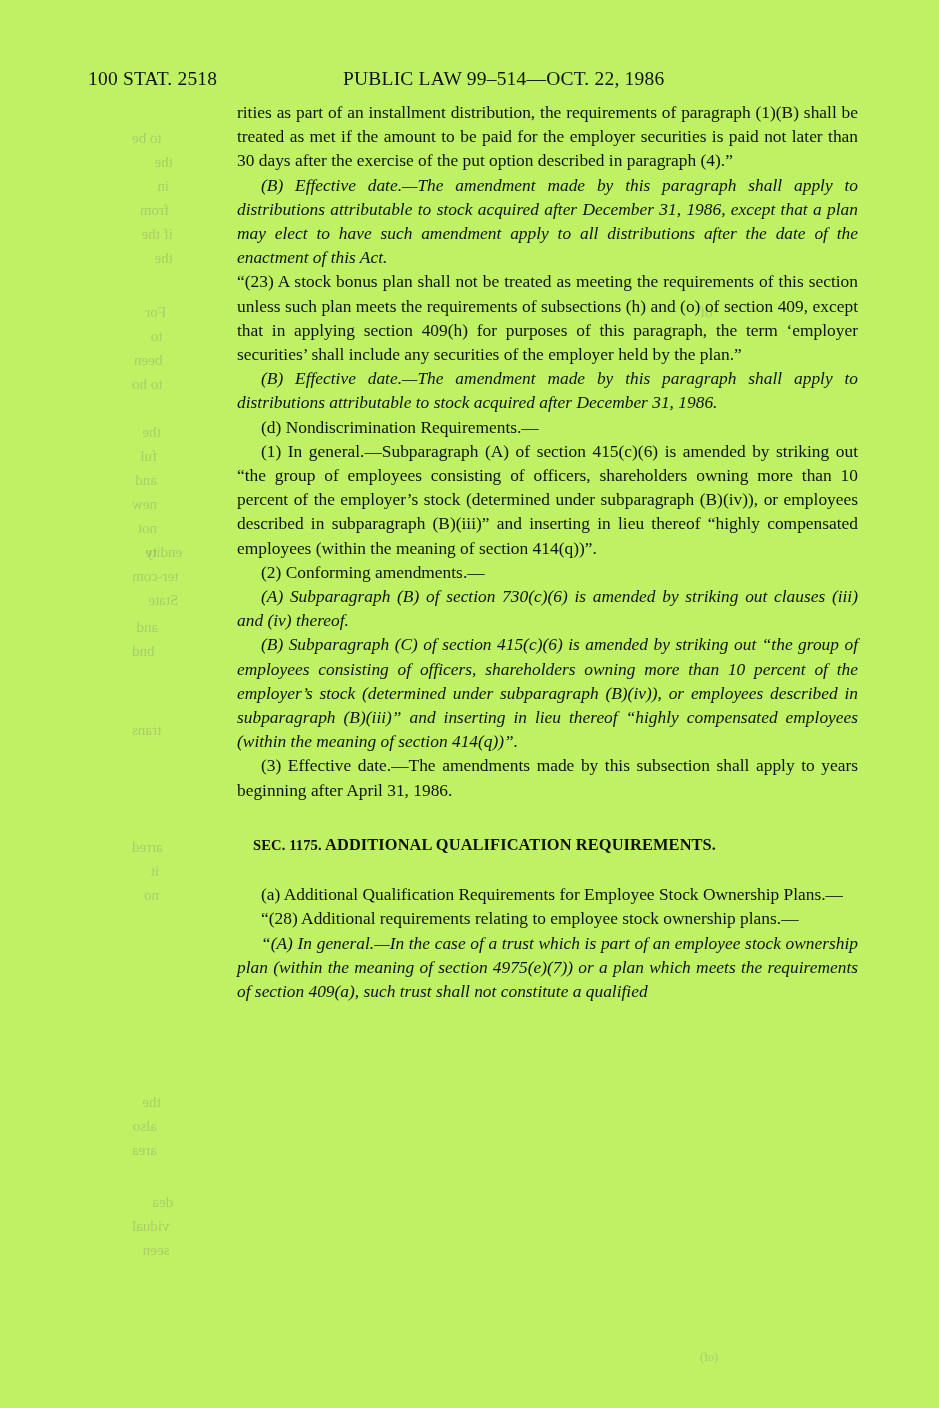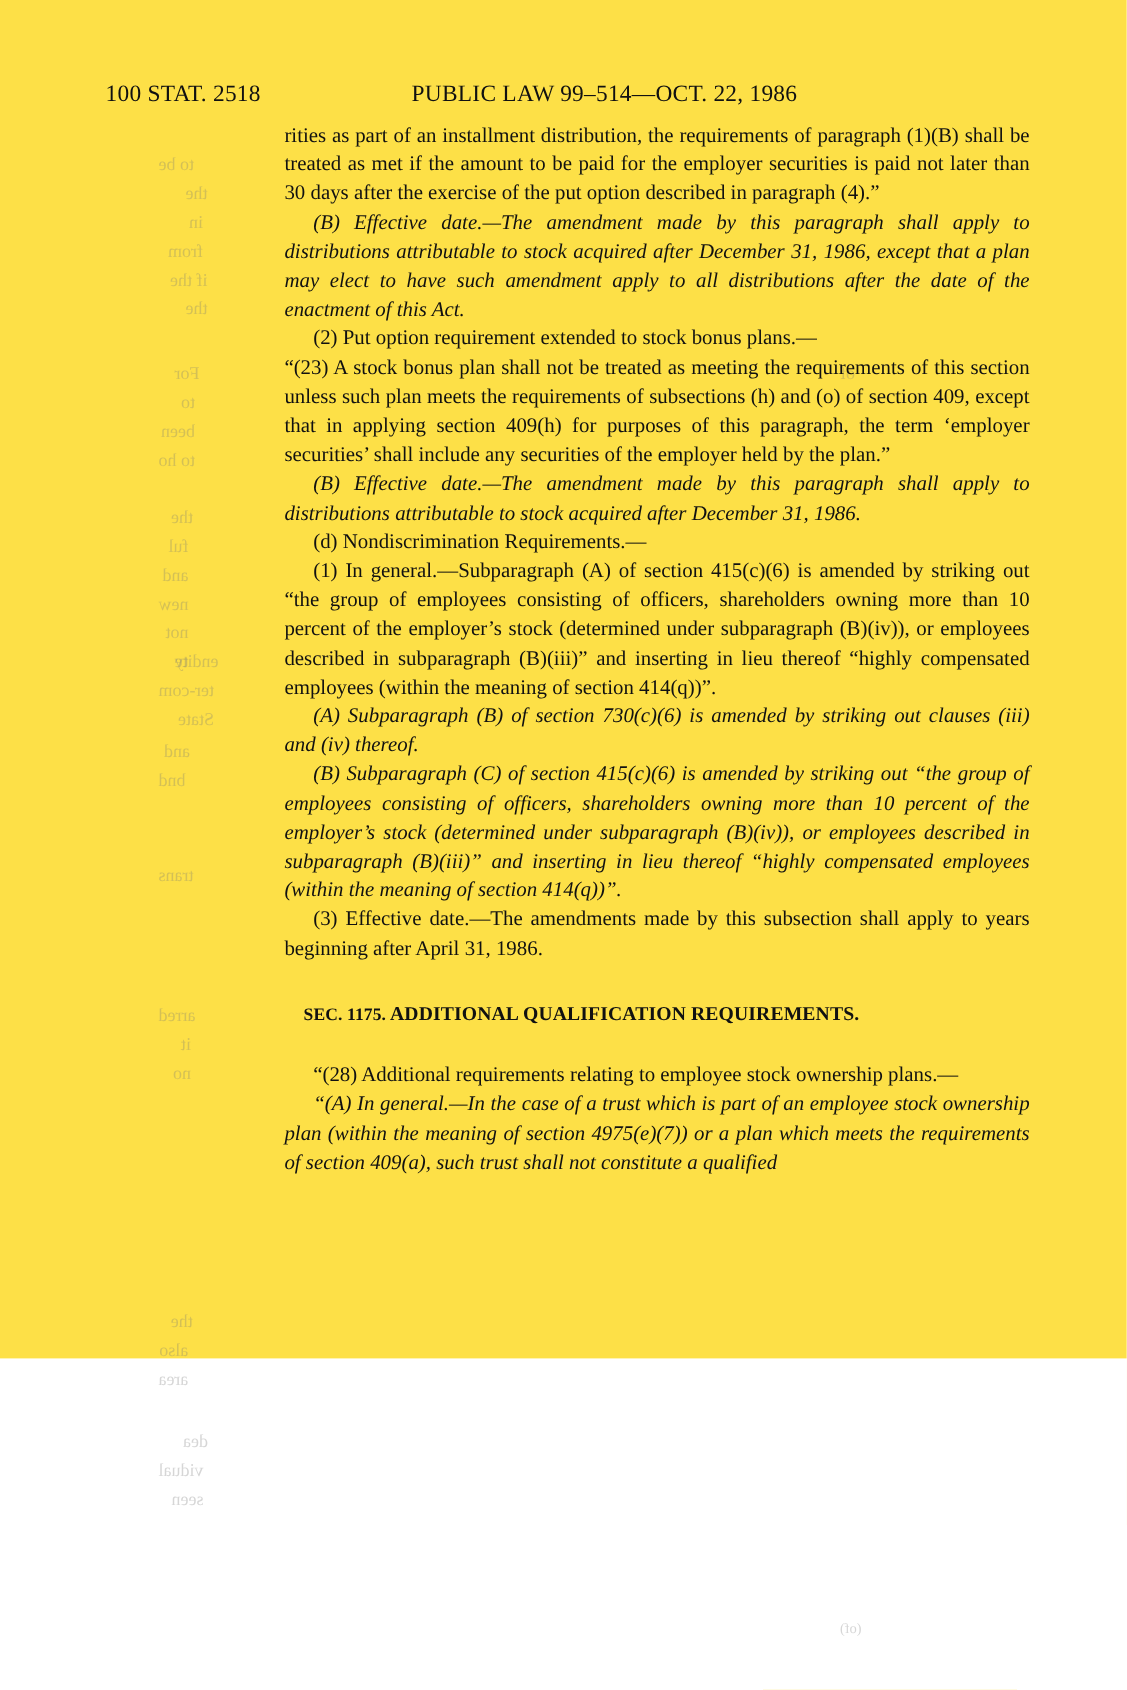--- a/index.html
+++ b/index.html
@@ -12,22 +12,22 @@
     height: 1408px;
     font-family: "Liberation Serif", serif;
     color: #111111;
     position: relative;
     overflow: hidden;
   }
   .page {
     position: absolute;
     left: 0; top: 0;
     width: 939px;
-    height: 1132px;
-    background: #fde047;
+    height: 1408px;
+    background: #bef264;
   }
   
   .running-head {
     position: absolute;
     left: 88px;
     top: 68px;
     width: 770px;
     font-size: 19.5px;
     letter-spacing: 0.2px;
   }
@@ -127,30 +127,31 @@
   <div class="ghost ghost-left" style="top:1190px;">dea
  vidual
  seen</div>
   <div class="ghost ghost-right" style="top:300px;">of</div>
   <div class="ghost ghost-right" style="top:1345px;font-size:12px;">(of)</div>
 
   <div class="column">
 
     <p class="p ind-flush">rities as part of an installment distribution, the requirements of paragraph (1)(B) shall be treated as met if the amount to be paid for the employer securities is paid not later than 30 days after the exercise of the put option described in paragraph (4).”</p>
     <p class="p ind-2">(B) Effective date.—The amendment made by this paragraph shall apply to distributions attributable to stock acquired after December 31, 1986, except that a plan may elect to have such amendment apply to all distributions after the date of the enactment of this Act.</p>
-    <p class="p ind-3">(2) Put option requirement extended to stock bonus plans.—</p>
     <p class="p ind-flush">“(23) A stock bonus plan shall not be treated as meeting the requirements of this section unless such plan meets the requirements of subsections (h) and (o) of section 409, except that in applying section 409(h) for purposes of this paragraph, the term ‘employer securities’ shall include any securities of the employer held by the plan.”</p>
     <p class="p ind-2">(B) Effective date.—The amendment made by this paragraph shall apply to distributions attributable to stock acquired after December 31, 1986.</p>
     <p class="p ind-3">(d) Nondiscrimination Requirements.—</p>
     <p class="p ind-3">(1) In general.—Subparagraph (A) of section 415(c)(6) is amended by striking out “the group of employees consisting of officers, shareholders owning more than 10 percent of the employer’s stock (determined under subparagraph (B)(iv)), or employees described in subparagraph (B)(iii)” and inserting in lieu thereof “highly compensated employees (within the meaning of section 414(q))”.</p>
+    <p class="p ind-3">(2) Conforming amendments.—</p>
     <p class="p ind-2">(A) Subparagraph (B) of section 730(c)(6) is amended by striking out clauses (iii) and (iv) thereof.</p>
     <p class="p ind-2">(B) Subparagraph (C) of section 415(c)(6) is amended by striking out “the group of employees consisting of officers, shareholders owning more than 10 percent of the employer’s stock (determined under subparagraph (B)(iv)), or employees described in subparagraph (B)(iii)” and inserting in lieu thereof “highly compensated employees (within the meaning of section 414(q))”.</p>
     <p class="p ind-3">(3) Effective date.—The amendments made by this subsection shall apply to years beginning after April 31, 1986.</p>
 
     <div class="gap-md"></div>
     <p class="sec-head"><span class="num">SEC. 1175.</span> <span>ADDITIONAL QUALIFICATION REQUIREMENTS.</span></p>
     <div class="gap-sm"></div>
 
+    <p class="p ind-3">(a) Additional Qualification Requirements for Employee Stock Ownership Plans.—</p>
     <p class="p ind-3">“(28) Additional requirements relating to employee stock ownership plans.—</p>
     <p class="p ind-2">“(A) In general.—In the case of a trust which is part of an employee stock ownership plan (within the meaning of section 4975(e)(7)) or a plan which meets the requirements of section 409(a), such trust shall not constitute a qualified</p>
 
   </div>
 </div>
 
 </body></html>

